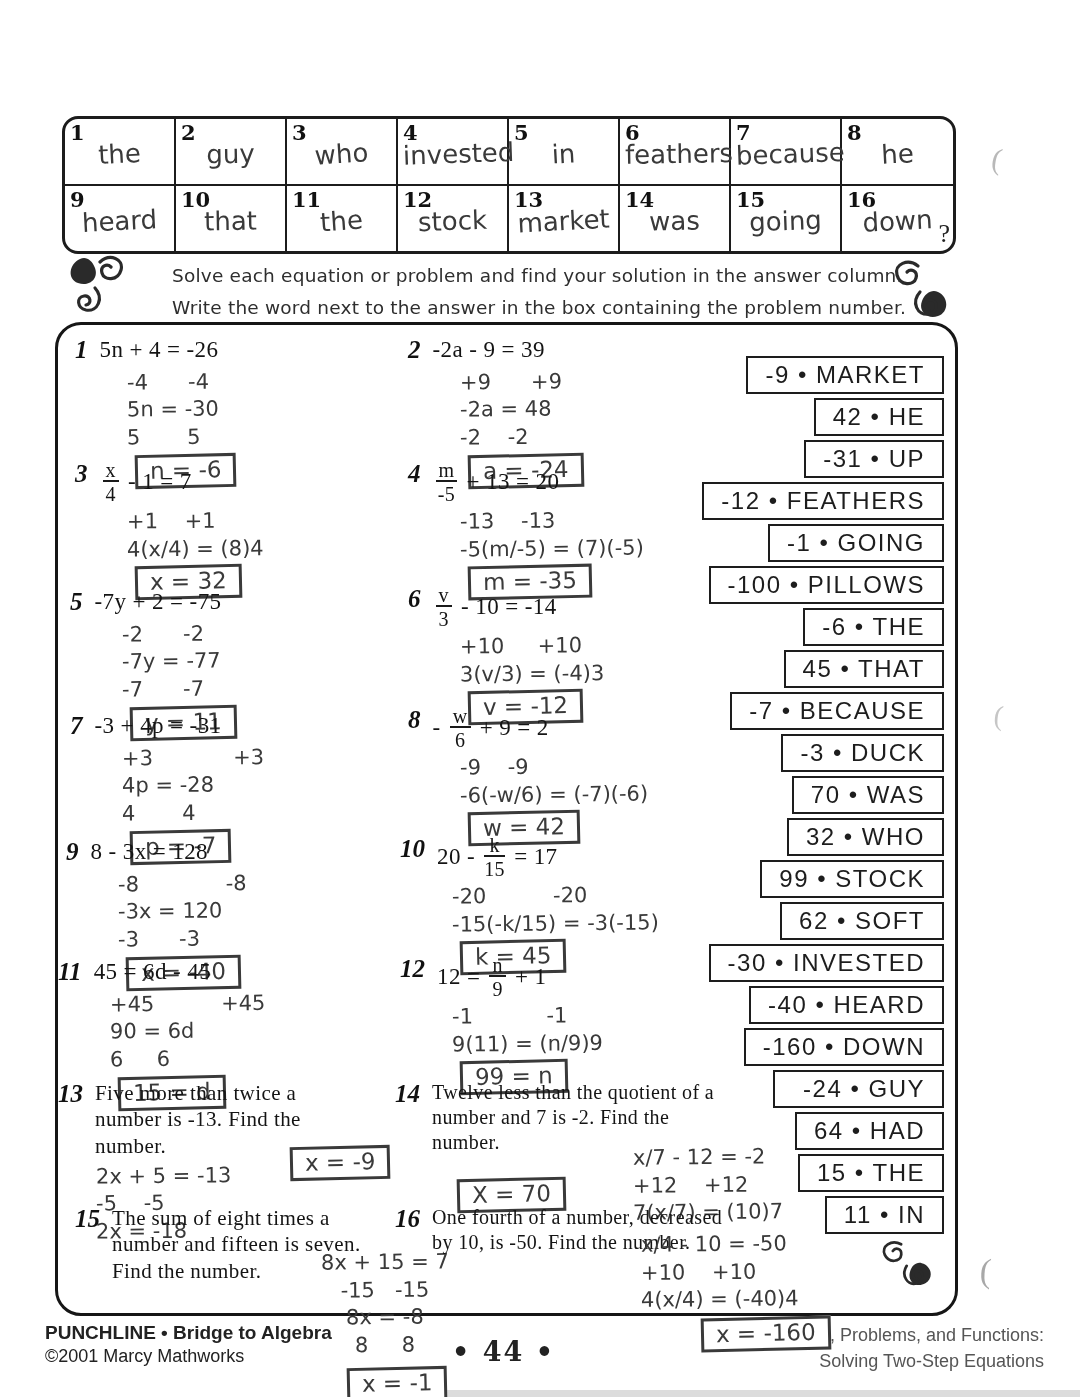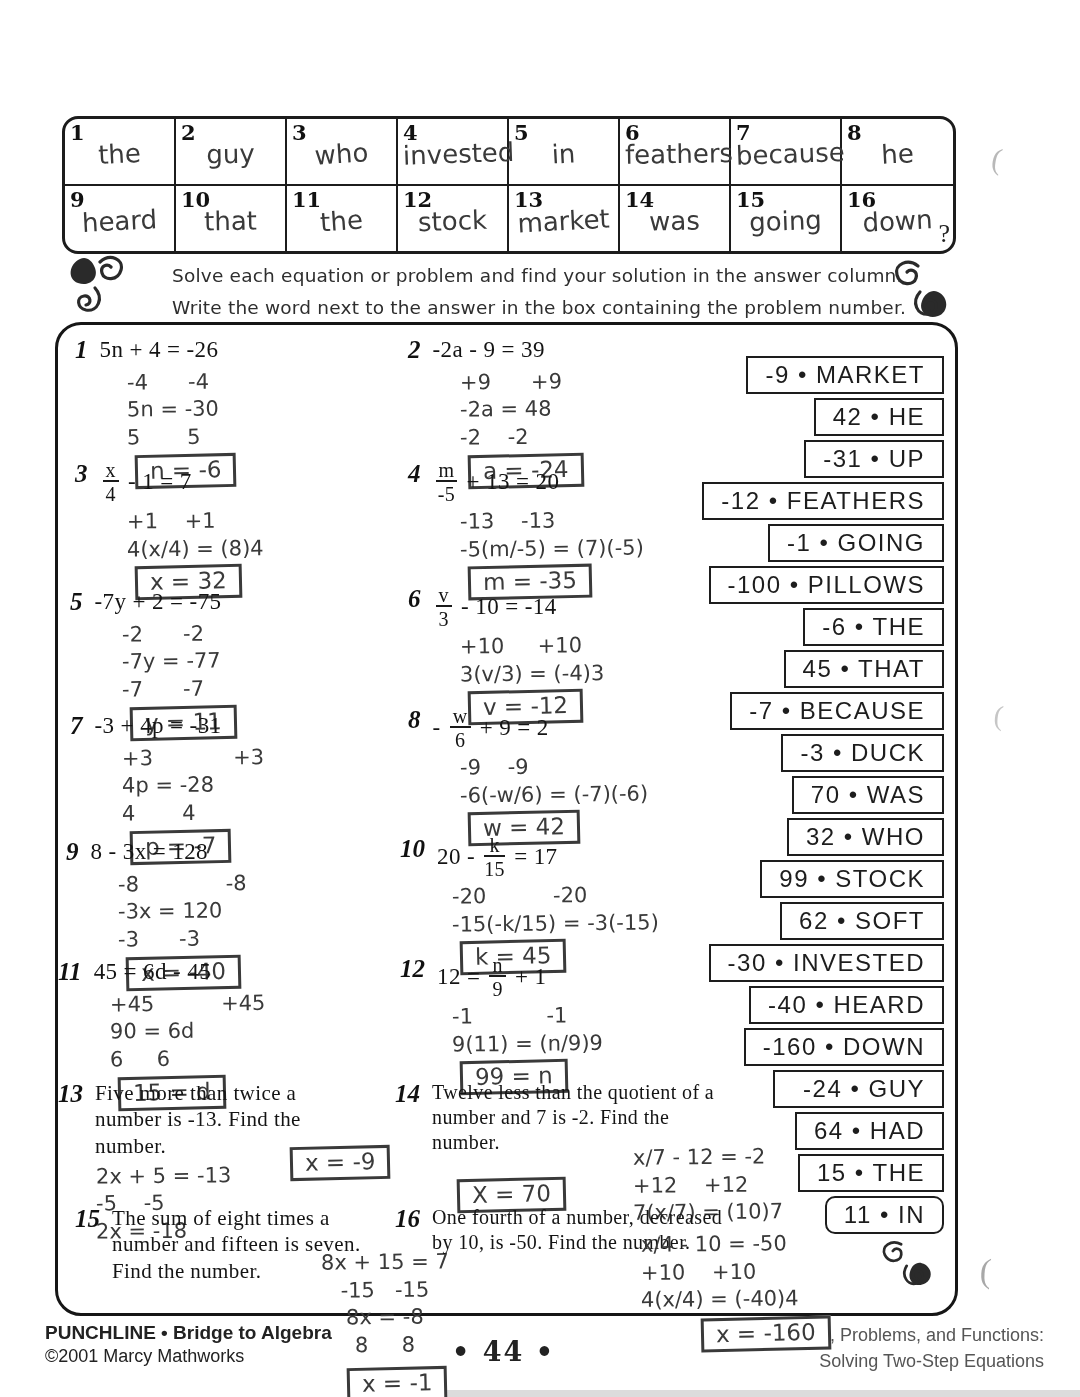--- a/index.html
+++ b/index.html
@@ -179,21 +179,21 @@
     <div class="ansbox" style="top: 776px;">70 • WAS</div>
     <div class="ansbox" style="top: 818px;">32 • WHO</div>
     <div class="ansbox" style="top: 860px;">99 • STOCK</div>
     <div class="ansbox" style="top: 902px;">62 • SOFT</div>
     <div class="ansbox" style="top: 944px;">-30 • INVESTED</div>
     <div class="ansbox" style="top: 986px;">-40 • HEARD</div>
     <div class="ansbox" style="top: 1028px;">-160 • DOWN</div>
     <div class="ansbox" style="top: 1070px; padding-left: 28px;">-24 • GUY</div>
     <div class="ansbox" style="top: 1112px;">64 • HAD</div>
     <div class="ansbox" style="top: 1154px;">15 • THE</div>
-    <div class="ansbox" style="top: 1196px; border-radius: 10px;">11 • IN</div>
+    <div class="ansbox" style="top: 1196px;">11 • IN</div>
     <div class="problem" id="p1"><span class="pnum">1</span><span class="statement"><span>5n + 4 = -26</span></span><div class="work hw">
         <div class="wline">-4      -4</div>
         <div class="wline">5n = -30</div>
         <div class="wline">5       5</div>
       </div><div class="answer-box hw">n = -6</div></div>
     <div class="problem" id="p2"><span class="pnum">2</span><span class="statement"><span>-2a - 9 = 39</span></span><div class="work hw">
         <div class="wline">+9      +9</div>
         <div class="wline">-2a = 48</div>
         <div class="wline">-2    -2</div>
       </div><div class="answer-box hw">a = -24</div></div>

